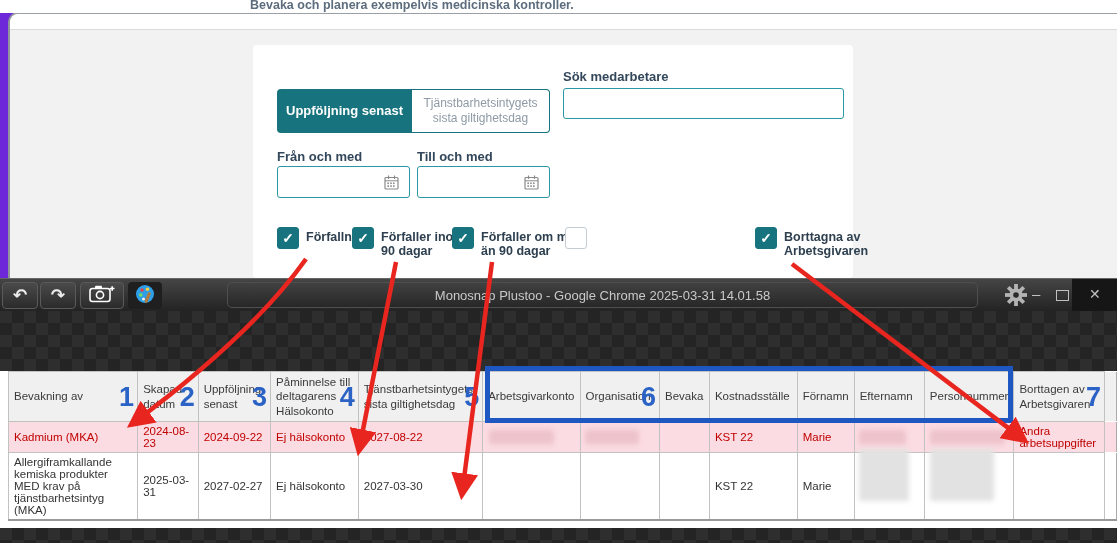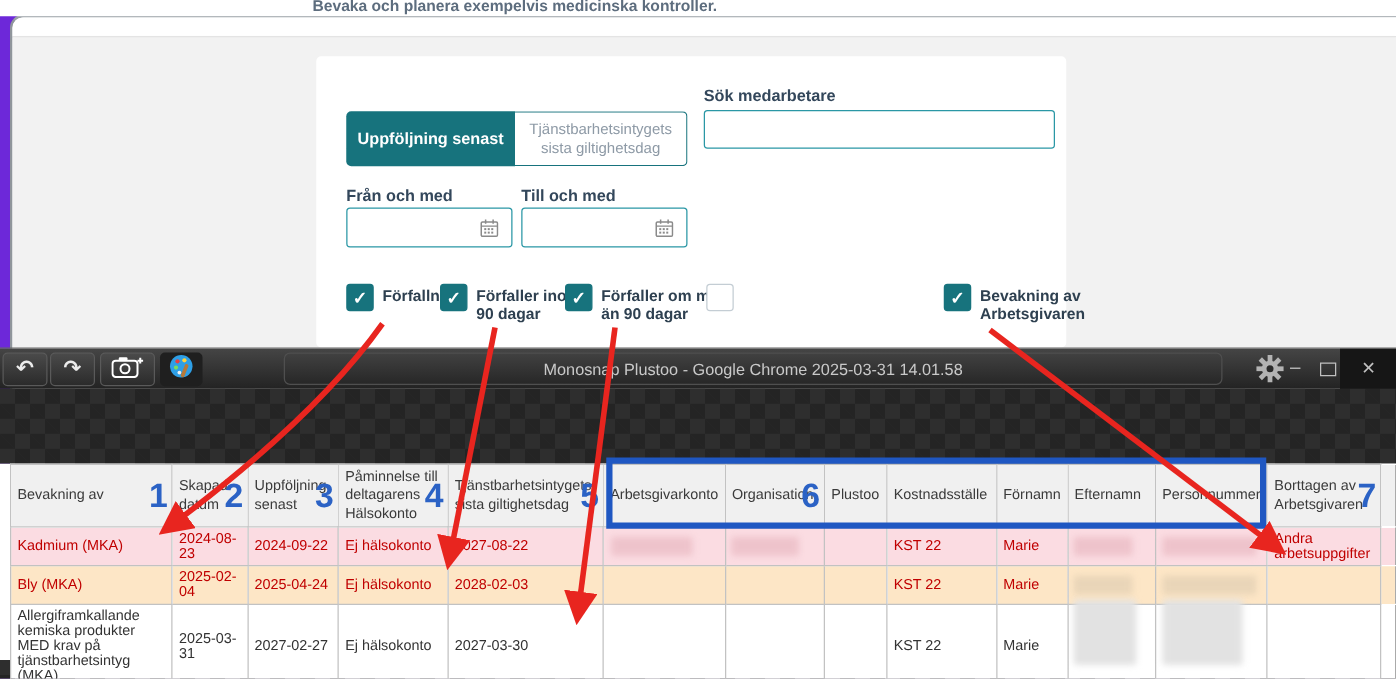--- a/index.html
+++ b/index.html
@@ -142,21 +142,21 @@
         </div>
         <div class="cb-item" style="left: 199px;">
           <span class="cb-box on">✓</span>
           <span class="cb-label" style="width: 114px;">Förfaller om mer än 90 dagar</span>
         </div>
         <div class="cb-item" style="left: 312px;">
           <span class="cb-box"></span>
         </div>
         <div class="cb-item" style="left: 502px;">
           <span class="cb-box on">✓</span>
-          <span class="cb-label" style="width: 100px;">Bevakning av Arbetsgivaren</span>
+          <span class="cb-label" style="width: 100px;">Borttagna av Arbetsgivaren</span>
         </div>
       </div>
   </div>
 
   <div class="editor">
     <div class="toolbar">
       <div class="tb-btn" style="left:2px;width:36px;">
         <span class="tb-glyph">↶</span>
       </div>
       <div class="tb-btn" style="left:40px;width:36px;">
@@ -250,21 +250,21 @@
         </colgroup>
         <thead>
           <tr>
             <th><span>Bevakning av</span><span class="badge">1</span></th>
             <th><span>Skapad datum</span><span class="badge">2</span></th>
             <th><span>Uppföljning senast</span><span class="badge">3</span></th>
             <th><span>Påminnelse till deltagarens Hälsokonto</span><span class="badge">4</span></th>
             <th><span>Tjänstbarhetsintygets sista giltighetsdag</span><span class="badge">5</span></th>
             <th><span>Arbetsgivarkonto</span></th>
             <th><span>Organisation</span><span class="badge">6</span></th>
-            <th><span>Plustoo</span></th>
+            <th><span>Bevaka</span></th>
             <th><span>Kostnadsställe</span></th>
             <th><span>Förnamn</span></th>
             <th><span>Efternamn</span></th>
             <th><span>Personnummer</span></th>
             <th><span>Borttagen av Arbetsgivaren</span><span class="badge">7</span></th>
             <th><span></span></th>
           </tr>
         </thead>
         <tbody>
           <tr class="row-expired">
@@ -284,40 +284,20 @@
             <td>Marie</td>
             <td>
               <div class="redact pink"></div>
             </td>
             <td>
               <div class="redact pink wide"></div>
             </td>
             <td>Andra arbetsuppgifter</td>
             <td></td>
           </tr>
-          <tr class="row-soon">
-            <td>Bly (MKA)</td>
-            <td>2025-02-04</td>
-            <td>2025-04-24</td>
-            <td>Ej hälsokonto</td>
-            <td>2028-02-03</td>
-            <td></td>
-            <td></td>
-            <td></td>
-            <td>KST 22</td>
-            <td>Marie</td>
-            <td>
-              <div class="redact tan"></div>
-            </td>
-            <td>
-              <div class="redact tan wide"></div>
-            </td>
-            <td></td>
-            <td></td>
-          </tr>
           <tr class="row-normal">
             <td>Allergiframkallande kemiska produkter MED krav på tjänstbarhetsintyg (MKA)</td>
             <td>2025-03-31</td>
             <td>2027-02-27</td>
             <td>Ej hälsokonto</td>
             <td>2027-03-30</td>
             <td></td>
             <td></td>
             <td></td>
             <td>KST 22</td>

